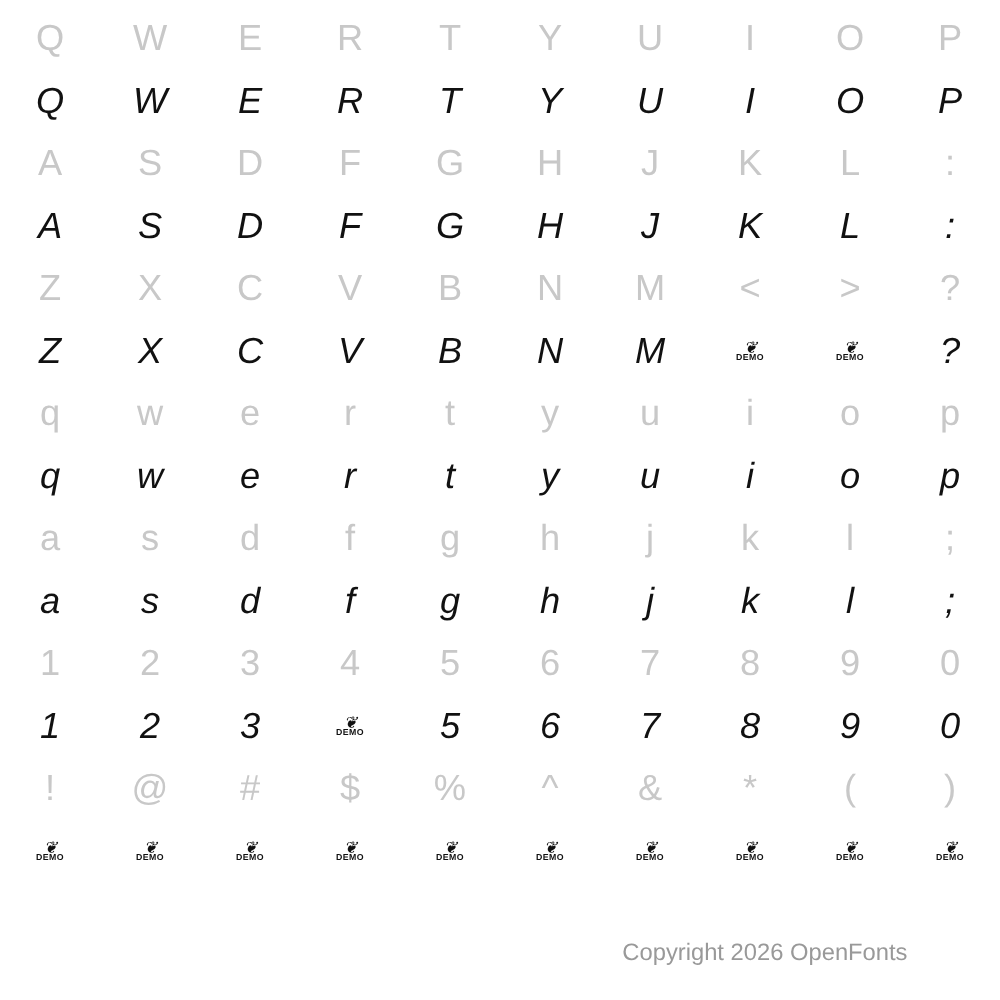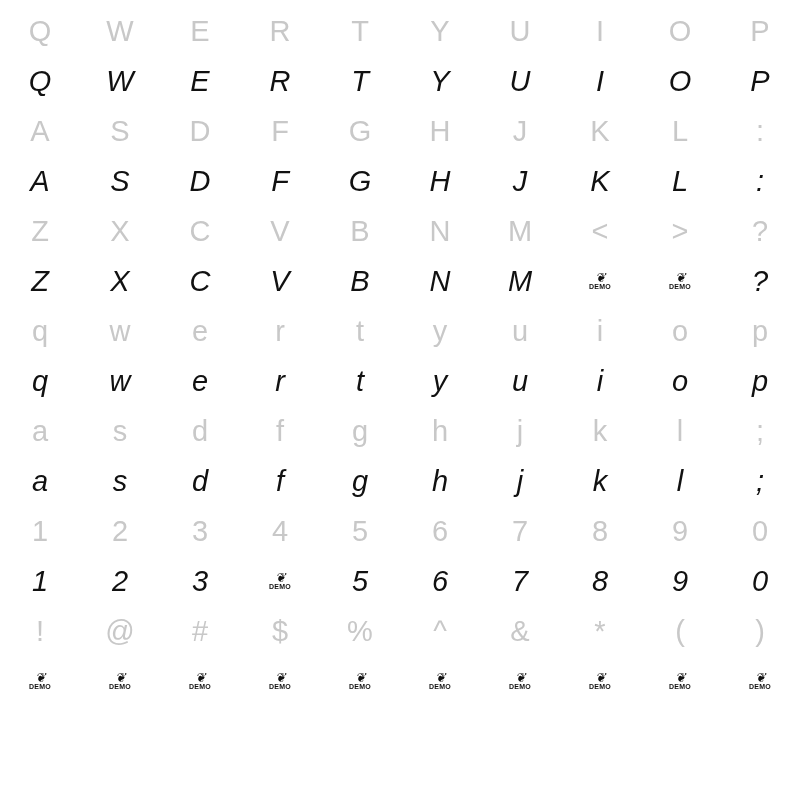--- a/index.html
+++ b/index.html
@@ -291,13 +291,14 @@
           <span class="word">DEMO</span>
         </span>
       </div>
       <div class="cell cell-spec">
         <span class="demo-mark">
           <span class="leaf">❦</span>
           <span class="word">DEMO</span>
         </span>
       </div>
     </div>
+  <div class="footer">Copyright 2026 OpenFonts</div>
 </div>
 
 </body></html>

